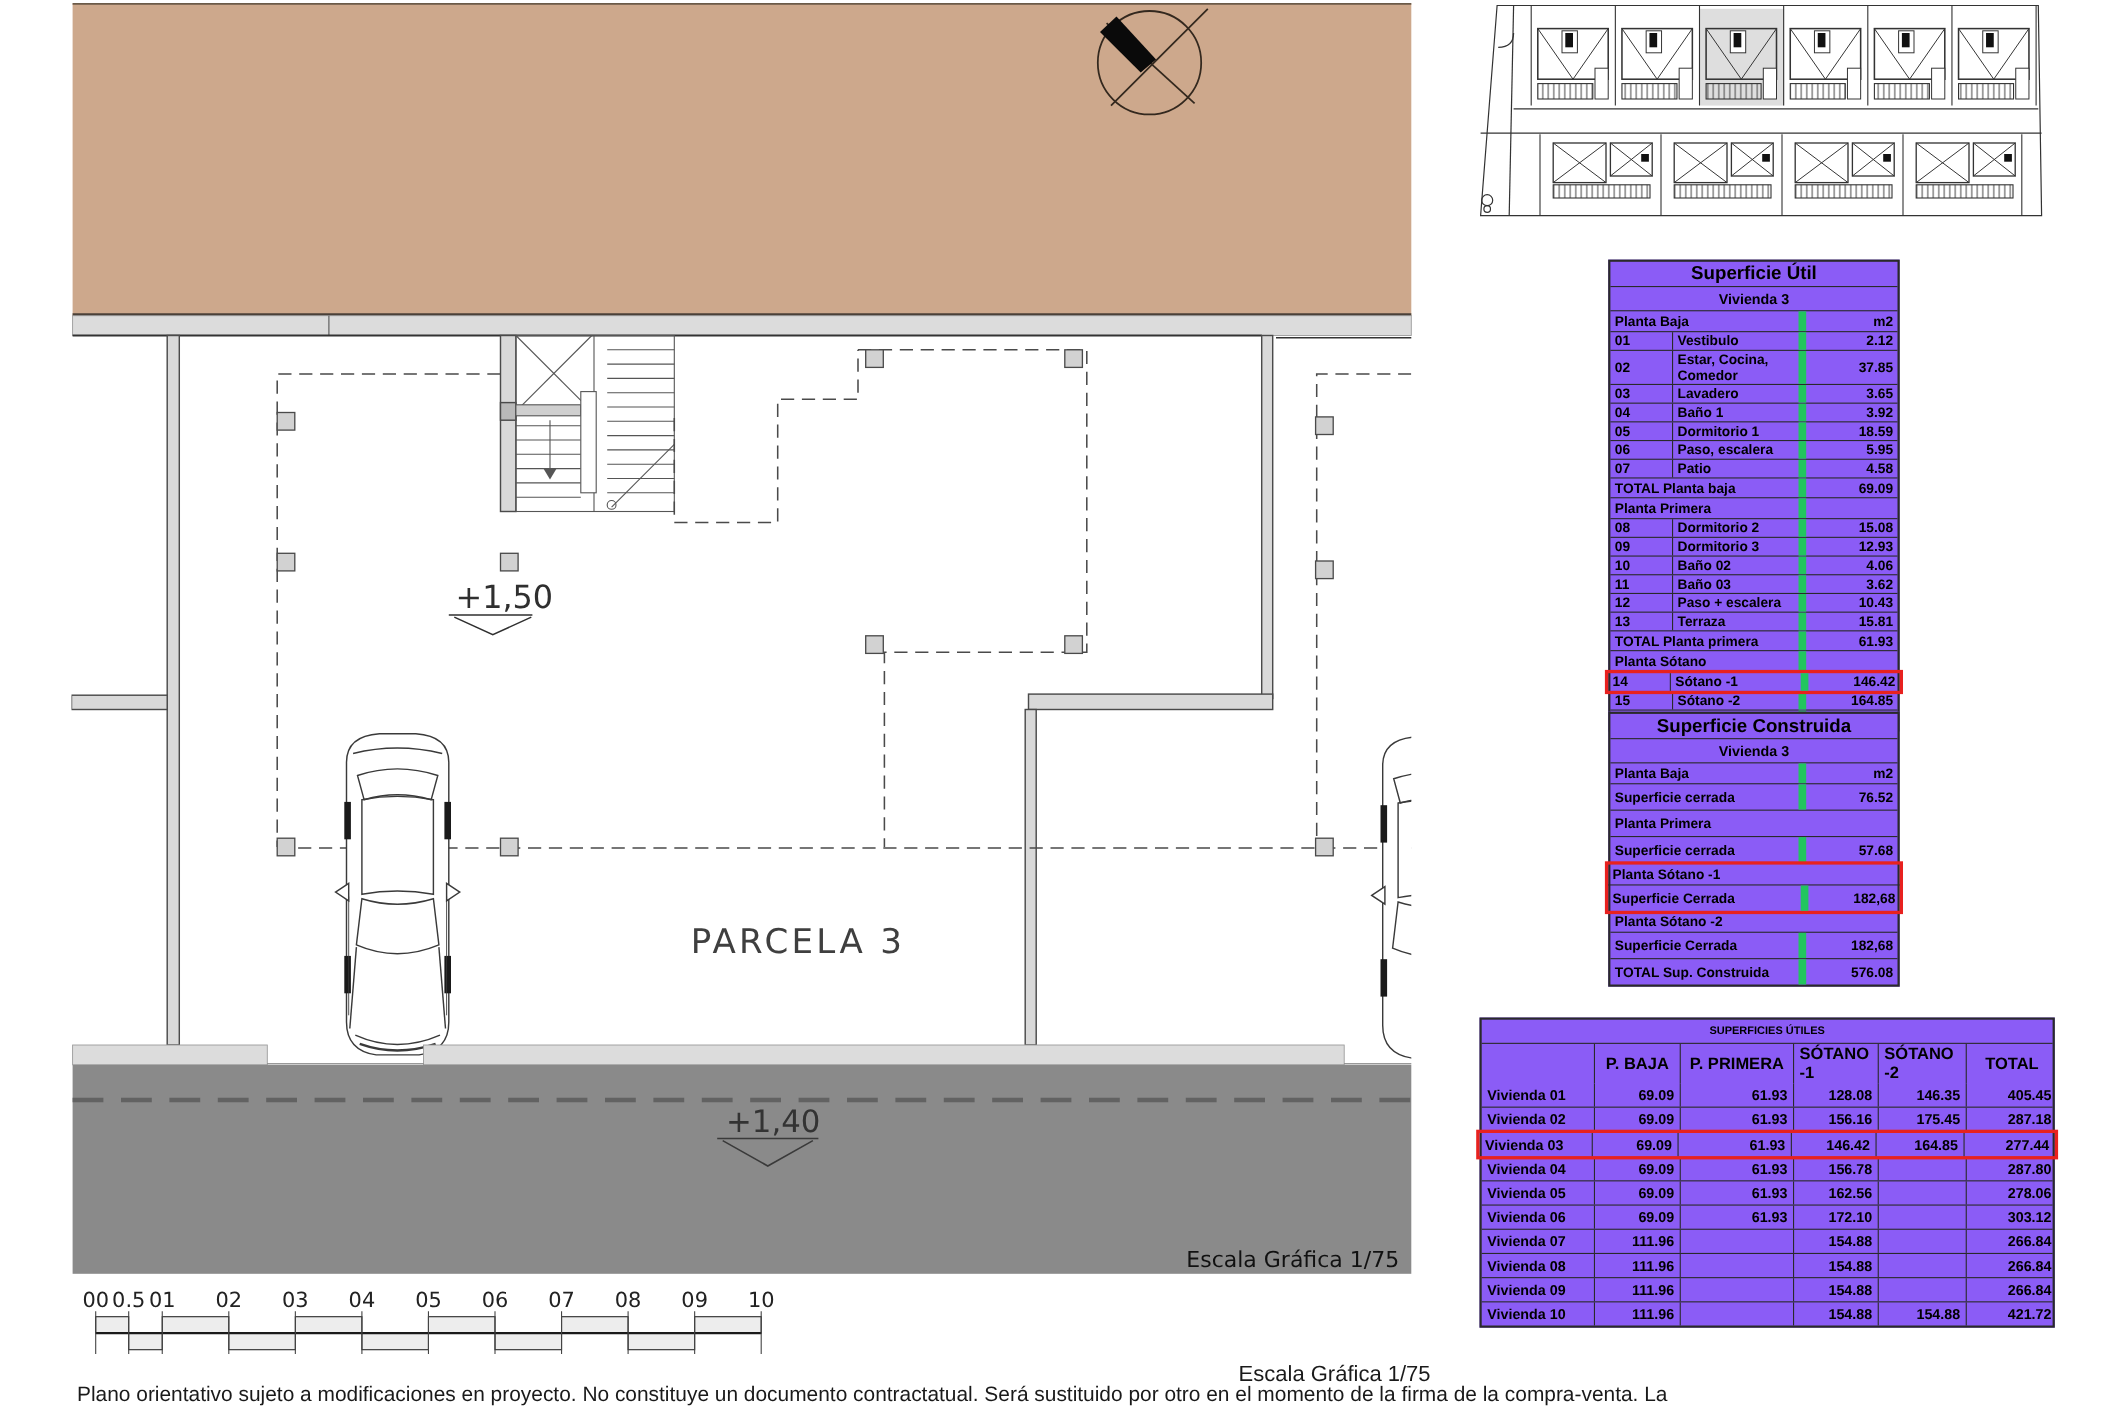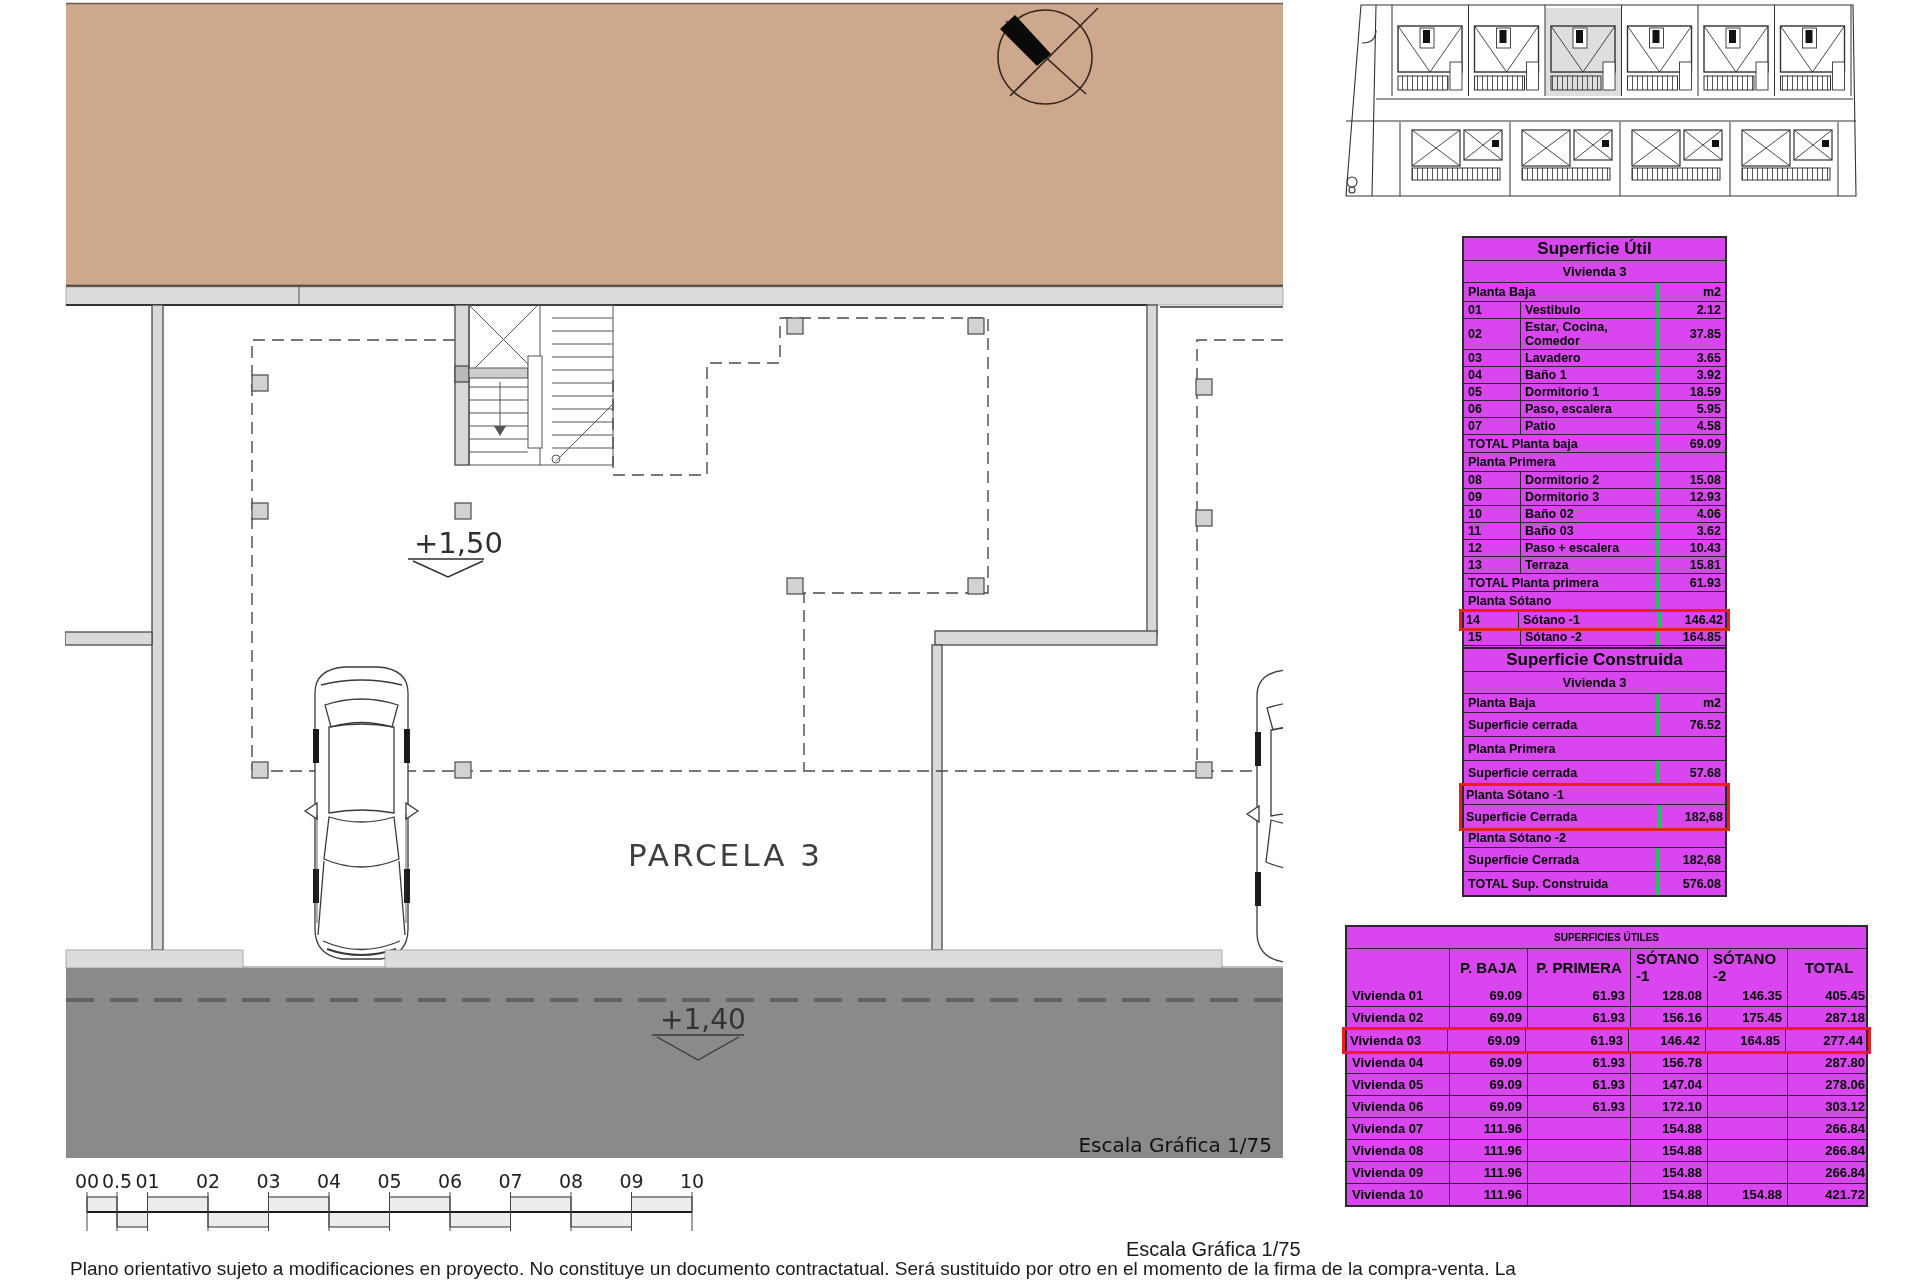--- a/index.html
+++ b/index.html
@@ -1,32 +1,32 @@
 <!DOCTYPE html>
 <html><head>
 <meta charset="utf-8">
 <style>
   html,body{margin:0;padding:0;background:#ffffff;}
   #page{position:relative;width:1920px;height:1280px;background:#fff;overflow:hidden;
         font-family:"Liberation Sans",sans-serif;}
   svg text{font-family:"DejaVu Sans",sans-serif;}
 
   
-  .sheet-table{position:absolute;background:#d946ef;border:2px solid #2a2a2a;box-sizing:border-box;
+  .sheet-table{position:absolute;background:#8b5cf6;border:2px solid #2a2a2a;box-sizing:border-box;
                font-family:"Liberation Sans",sans-serif;font-weight:bold;color:#000;}
   .t-title{border-bottom:1px solid #2a2a2a;text-align:center;font-size:17px;
            display:flex;align-items:center;justify-content:center;min-height:22px;}
   .t-sub{border-bottom:1px solid #2a2a2a;text-align:center;font-size:13px;
          display:flex;align-items:center;justify-content:center;min-height:21px;}
   .t-row{display:flex;border-bottom:1px solid #2a2a2a;font-size:12.5px;align-items:stretch;}
   .t-row:last-child{border-bottom:none;}
   .c-num{width:57px;border-right:1px solid #2a2a2a;padding:1px 0 1px 4px;box-sizing:border-box;
          display:flex;align-items:center;}
   .c-lab{flex:1;padding:1px 2px 1px 4px;display:flex;align-items:center;}
-  .c-val{width:69px;border-left:4px solid #22c55e;padding:1px 4px 1px 2px;box-sizing:border-box;
+  .c-val{width:90px;border-left:7px solid #22c55e;padding:1px 4px 1px 2px;box-sizing:border-box;
          display:flex;align-items:center;justify-content:flex-end;text-align:right;}
   .t-row.sec{min-height:18px;} .t-row.item{min-height:16px;} .t-row.tall{min-height:30px;}
   .t-row.total{min-height:17px;} .t-row.big{min-height:23px;}
   .hl-box{border:3px solid #e8211f;margin:-2px -5px;position:relative;z-index:2;background:transparent;}
   .hl-box .t-row:last-child{border-bottom:none;}
 
   
   #sup-table .t-title{font-size:10px;min-height:21px;}
   #sup-table .g-row{display:flex;border-bottom:1px solid #2a2a2a;font-size:13px;min-height:21px;}
   #sup-table .g-row:last-child{border-bottom:none;}
@@ -542,21 +542,21 @@
           <div class="g-cell num" style="flex: 0 0 78px; width: 78px;">69.09</div>
           <div class="g-cell num" style="flex: 0 0 103px; width: 103px;">61.93</div>
           <div class="g-cell num" style="flex: 0 0 77px; width: 77px;">156.78</div>
           <div class="g-cell num" style="flex: 0 0 80px; width: 80px;"></div>
           <div class="g-cell num" style="flex: 0 0 82px; width: 82px;">287.80</div>
         </div>
         <div class="g-row">
           <div class="g-cell lab" style="flex: 0 0 103px; width: 103px; text-align: right;">Vivienda 05</div>
           <div class="g-cell num" style="flex: 0 0 78px; width: 78px;">69.09</div>
           <div class="g-cell num" style="flex: 0 0 103px; width: 103px;">61.93</div>
-          <div class="g-cell num" style="flex: 0 0 77px; width: 77px;">147.04</div>
+          <div class="g-cell num" style="flex: 0 0 77px; width: 77px;">162.56</div>
           <div class="g-cell num" style="flex: 0 0 80px; width: 80px;"></div>
           <div class="g-cell num" style="flex: 0 0 82px; width: 82px;">278.06</div>
         </div>
         <div class="g-row">
           <div class="g-cell lab" style="flex: 0 0 103px; width: 103px;">Vivienda 06</div>
           <div class="g-cell num" style="flex: 0 0 78px; width: 78px;">69.09</div>
           <div class="g-cell num" style="flex: 0 0 103px; width: 103px;">61.93</div>
           <div class="g-cell num" style="flex: 0 0 77px; width: 77px;">172.10</div>
           <div class="g-cell num" style="flex: 0 0 80px; width: 80px;"></div>
           <div class="g-cell num" style="flex: 0 0 82px; width: 82px;">303.12</div>

